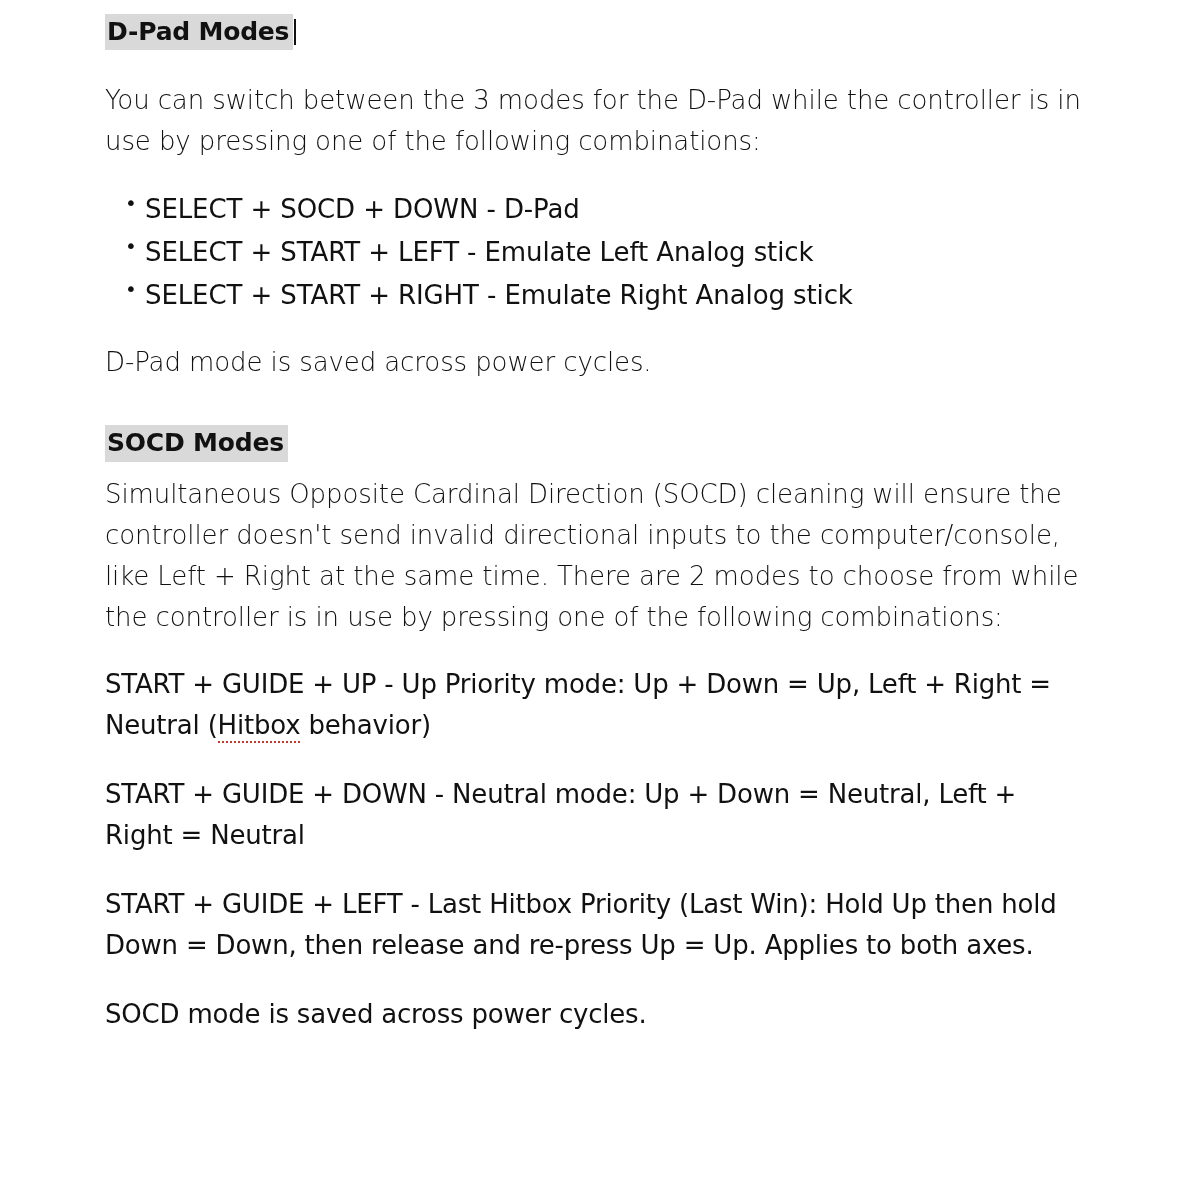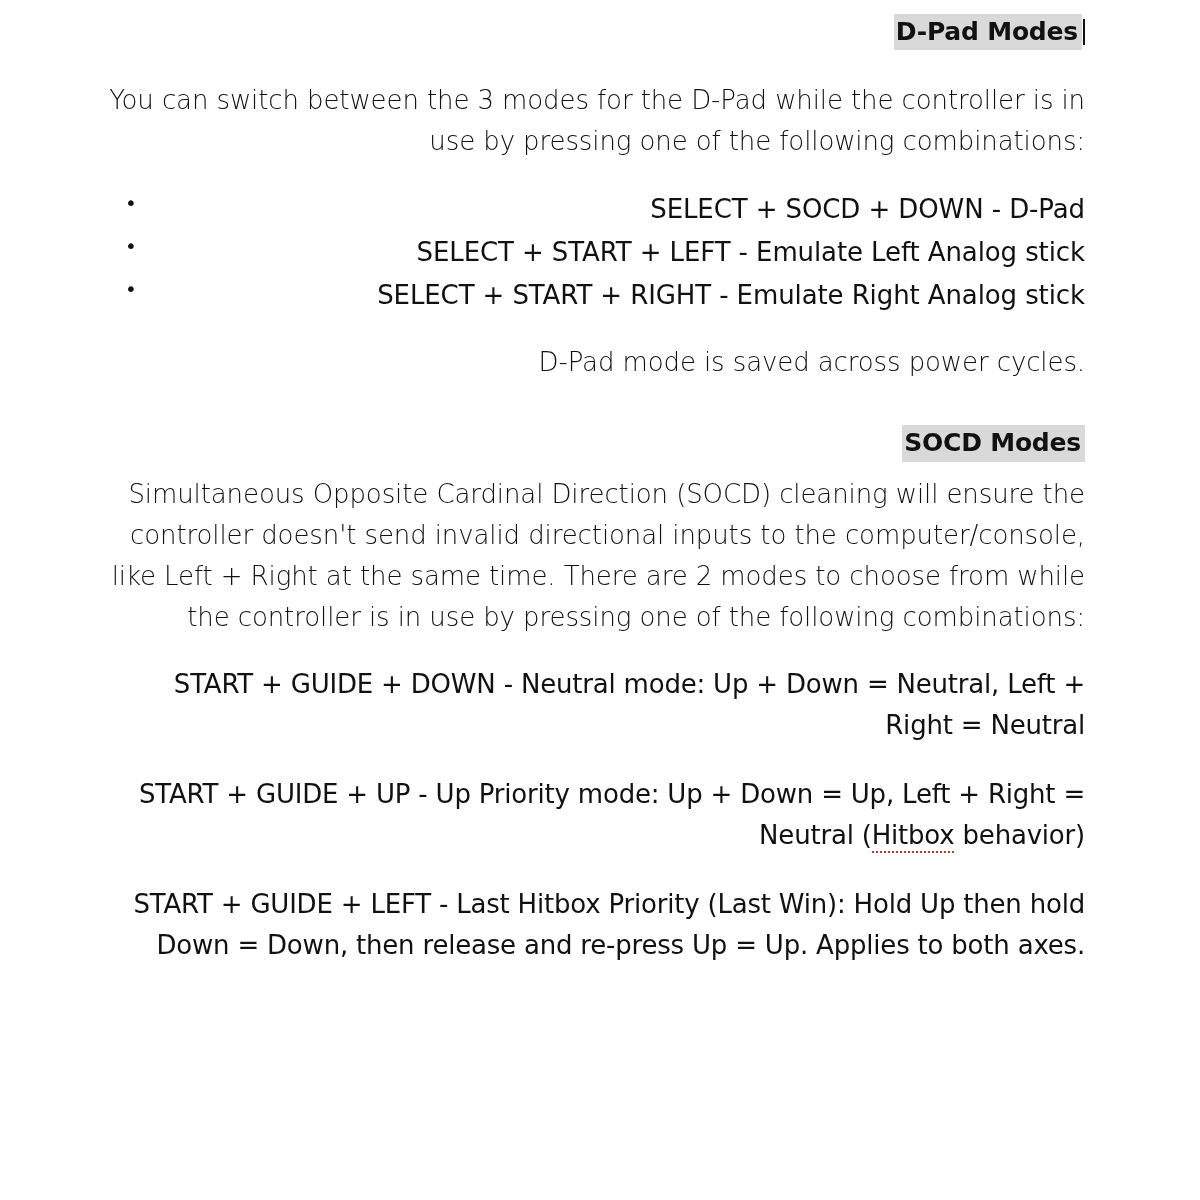--- a/index.html
+++ b/index.html
@@ -14,21 +14,20 @@
     color: #111111;
     -webkit-font-smoothing: antialiased;
   }
   .page {
     position: relative;
     width: 1200px;
     height: 1200px;
     padding: 0;
     box-sizing: border-box;
     overflow: hidden;
-    text-align: right;
   }
   .content {
     position: absolute;
     left: 105px;
     top: 14px;
     width: 980px;
   }
   h2.heading {
     font-size: 25px;
     font-weight: bold;
@@ -113,21 +112,22 @@
     </ul>
 
     <p class="para tight">D-Pad mode is saved across power cycles.</p>
 
     <div class="heading-wrap second">
       <h2 class="heading">SOCD Modes</h2>
     </div>
 
     <p class="para">Simultaneous Opposite Cardinal Direction (SOCD) cleaning will ensure the controller doesn't send invalid directional inputs to the computer/console, like Left + Right at the same time. There are 2 modes to choose from while the controller is in use by pressing one of the following combinations:</p>
 
+    <p class="socd-item"><span>START + GUIDE + UP - Up Priority mode: Up + Down = Up, Left + Right = Neutral (</span><span class="spellcheck">Hitbox</span><span> behavior)</span></p>
+
     <p class="socd-item">START + GUIDE + DOWN - Neutral mode: Up + Down = Neutral, Left + Right = Neutral</p>
-
-    <p class="socd-item"><span>START + GUIDE + UP - Up Priority mode: Up + Down = Up, Left + Right = Neutral (</span><span class="spellcheck">Hitbox</span><span> behavior)</span></p>
 
     <p class="socd-item">START + GUIDE + LEFT - Last Hitbox Priority (Last Win): Hold Up then hold Down = Down, then release and re-press Up = Up. Applies to both axes.</p>
 
+    <p class="socd-item">SOCD mode is saved across power cycles.</p>
 
   </div>
 </div>
 
 </body></html>

